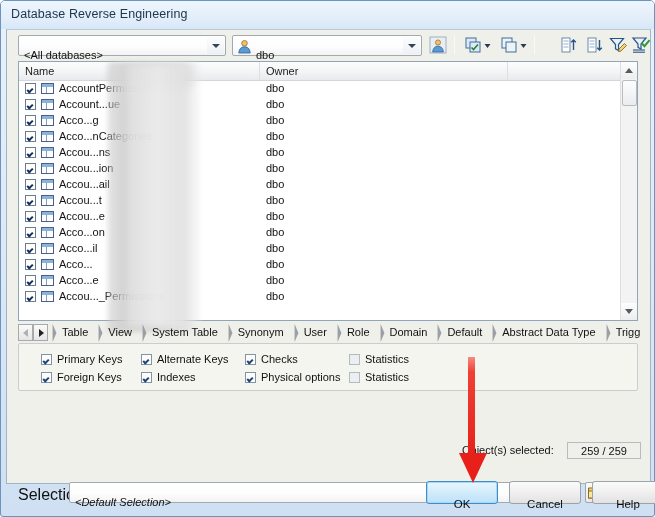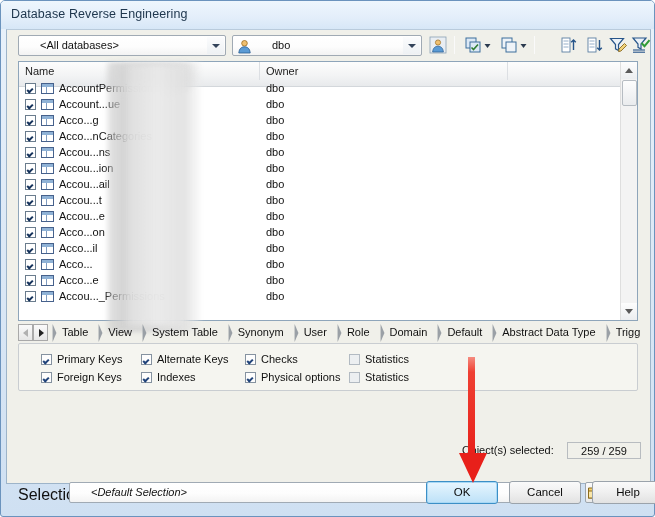--- a/index.html
+++ b/index.html
@@ -45,22 +45,22 @@
 
   
   .toolbar { position: absolute; left: 0; top: 0; width: 643px; height: 31px; }
   .combo {
     position: absolute; height: 21px;
     background: linear-gradient(180deg,#ffffff 0%,#fdfdfd 55%,#f3f3f3 100%);
     border: 1px solid #a0aab4;
     border-radius: 2px;
   }
   .combo .cval {
-    position: absolute; left: 5px; top: 3px;
-    font-size: 11px; color: #111; white-space: nowrap; margin-left: 16px;
+    position: absolute; left: 5px; top: 13px;
+    font-size: 11px; color: #111; white-space: nowrap;
   }
   .combo .cval.withicon { left: 23px; }
   .combo .arrow {
     position: absolute; right: 1px; top: 1px;
     width: 17px; height: 17px;
     background: linear-gradient(180deg,#fbfcfd 0%,#eef1f4 100%);
   }
   .combo .arrow:after {
     content: ""; position: absolute; left: 5px; top: 7px;
     border-left: 4px solid transparent; border-right: 4px solid transparent;
@@ -83,21 +83,21 @@
   }
 
   
   .listwrap {
     position: absolute; left: 11px; top: 31px;
     width: 620px; height: 260px;
     background: #ffffff;
     border: 1px solid #8ea5ba;
   }
   .listhead {
-    position: absolute; left: 0; top: 0; width: 618px; height: 25px;
+    position: absolute; left: 0; top: 0; width: 618px; height: 19px;
     background: linear-gradient(180deg,#fdfdfd 0%,#f3f4f5 55%,#e8eaec 100%);
     border-bottom: 1px solid #d3d7db;
   }
   .hcell {
     position: absolute; top: 0; height: 18px;
     font-size: 11px; color: #1c1c1c; padding: 3px 0 0 6px;
     border-right: 1px solid #dcdfe3;
     white-space: nowrap;
   }
   #hcell-name { left: 0; width: 241px; }
@@ -260,21 +260,21 @@
   #selbtn-open { left: 578px; }
   #selbtn-save { left: 599px; }
   #selbtn-del  { left: 620px; }
 
   
   .dlgbtn {
     position: absolute; top: 480px; width: 72px; height: 23px;
     font-size: 11.5px; color: #0b0b0b;
     background: linear-gradient(180deg,#fafafa 0%,#f0f0f0 48%,#e2e2e2 100%);
     border: 1px solid #9ba3ab; border-radius: 3px;
-    text-align: center; padding-top: 4px;
+    text-align: center; padding-top: 16px;
   }
   #btn-ok {
     left: 425px;
     background: linear-gradient(180deg,#e8f6ff 0%,#d3ecfb 48%,#bde1f8 100%);
     border: 1px solid #3c8fc6;
     box-shadow: 0 0 0 1px #a8d8f5 inset;
   }
   #btn-cancel { left: 508px; }
   #btn-help   { left: 591px; }
 

